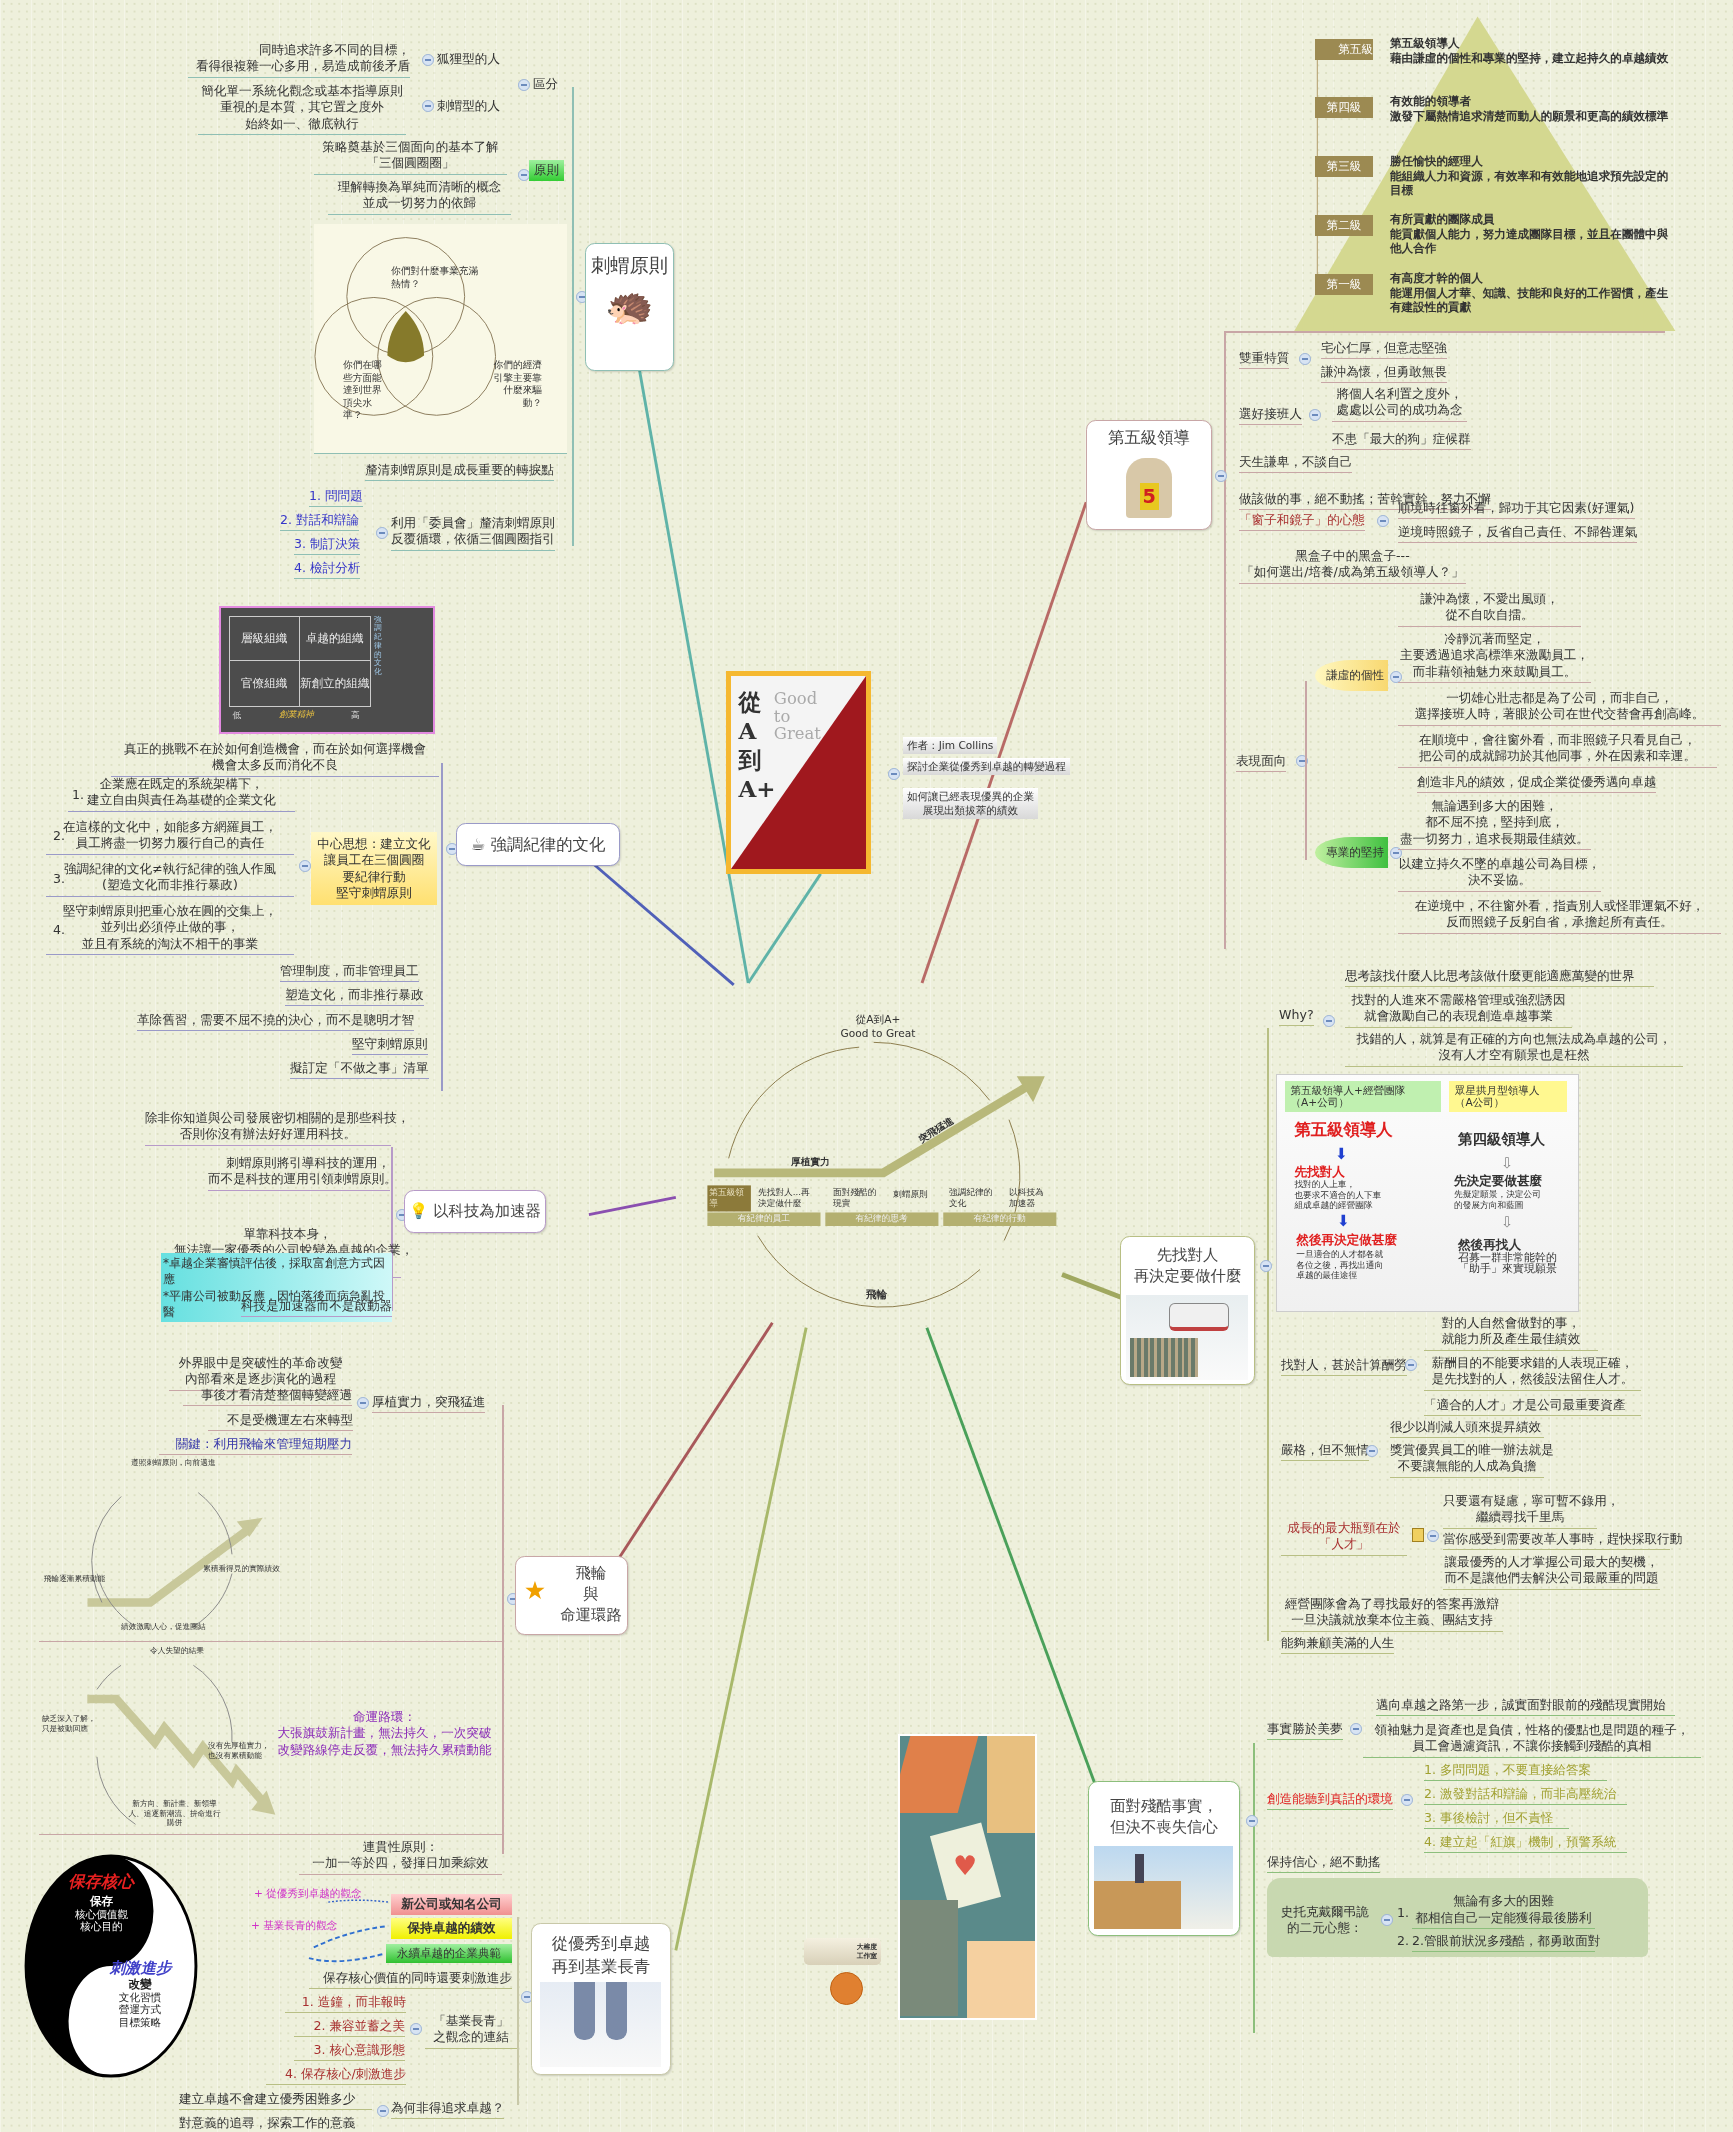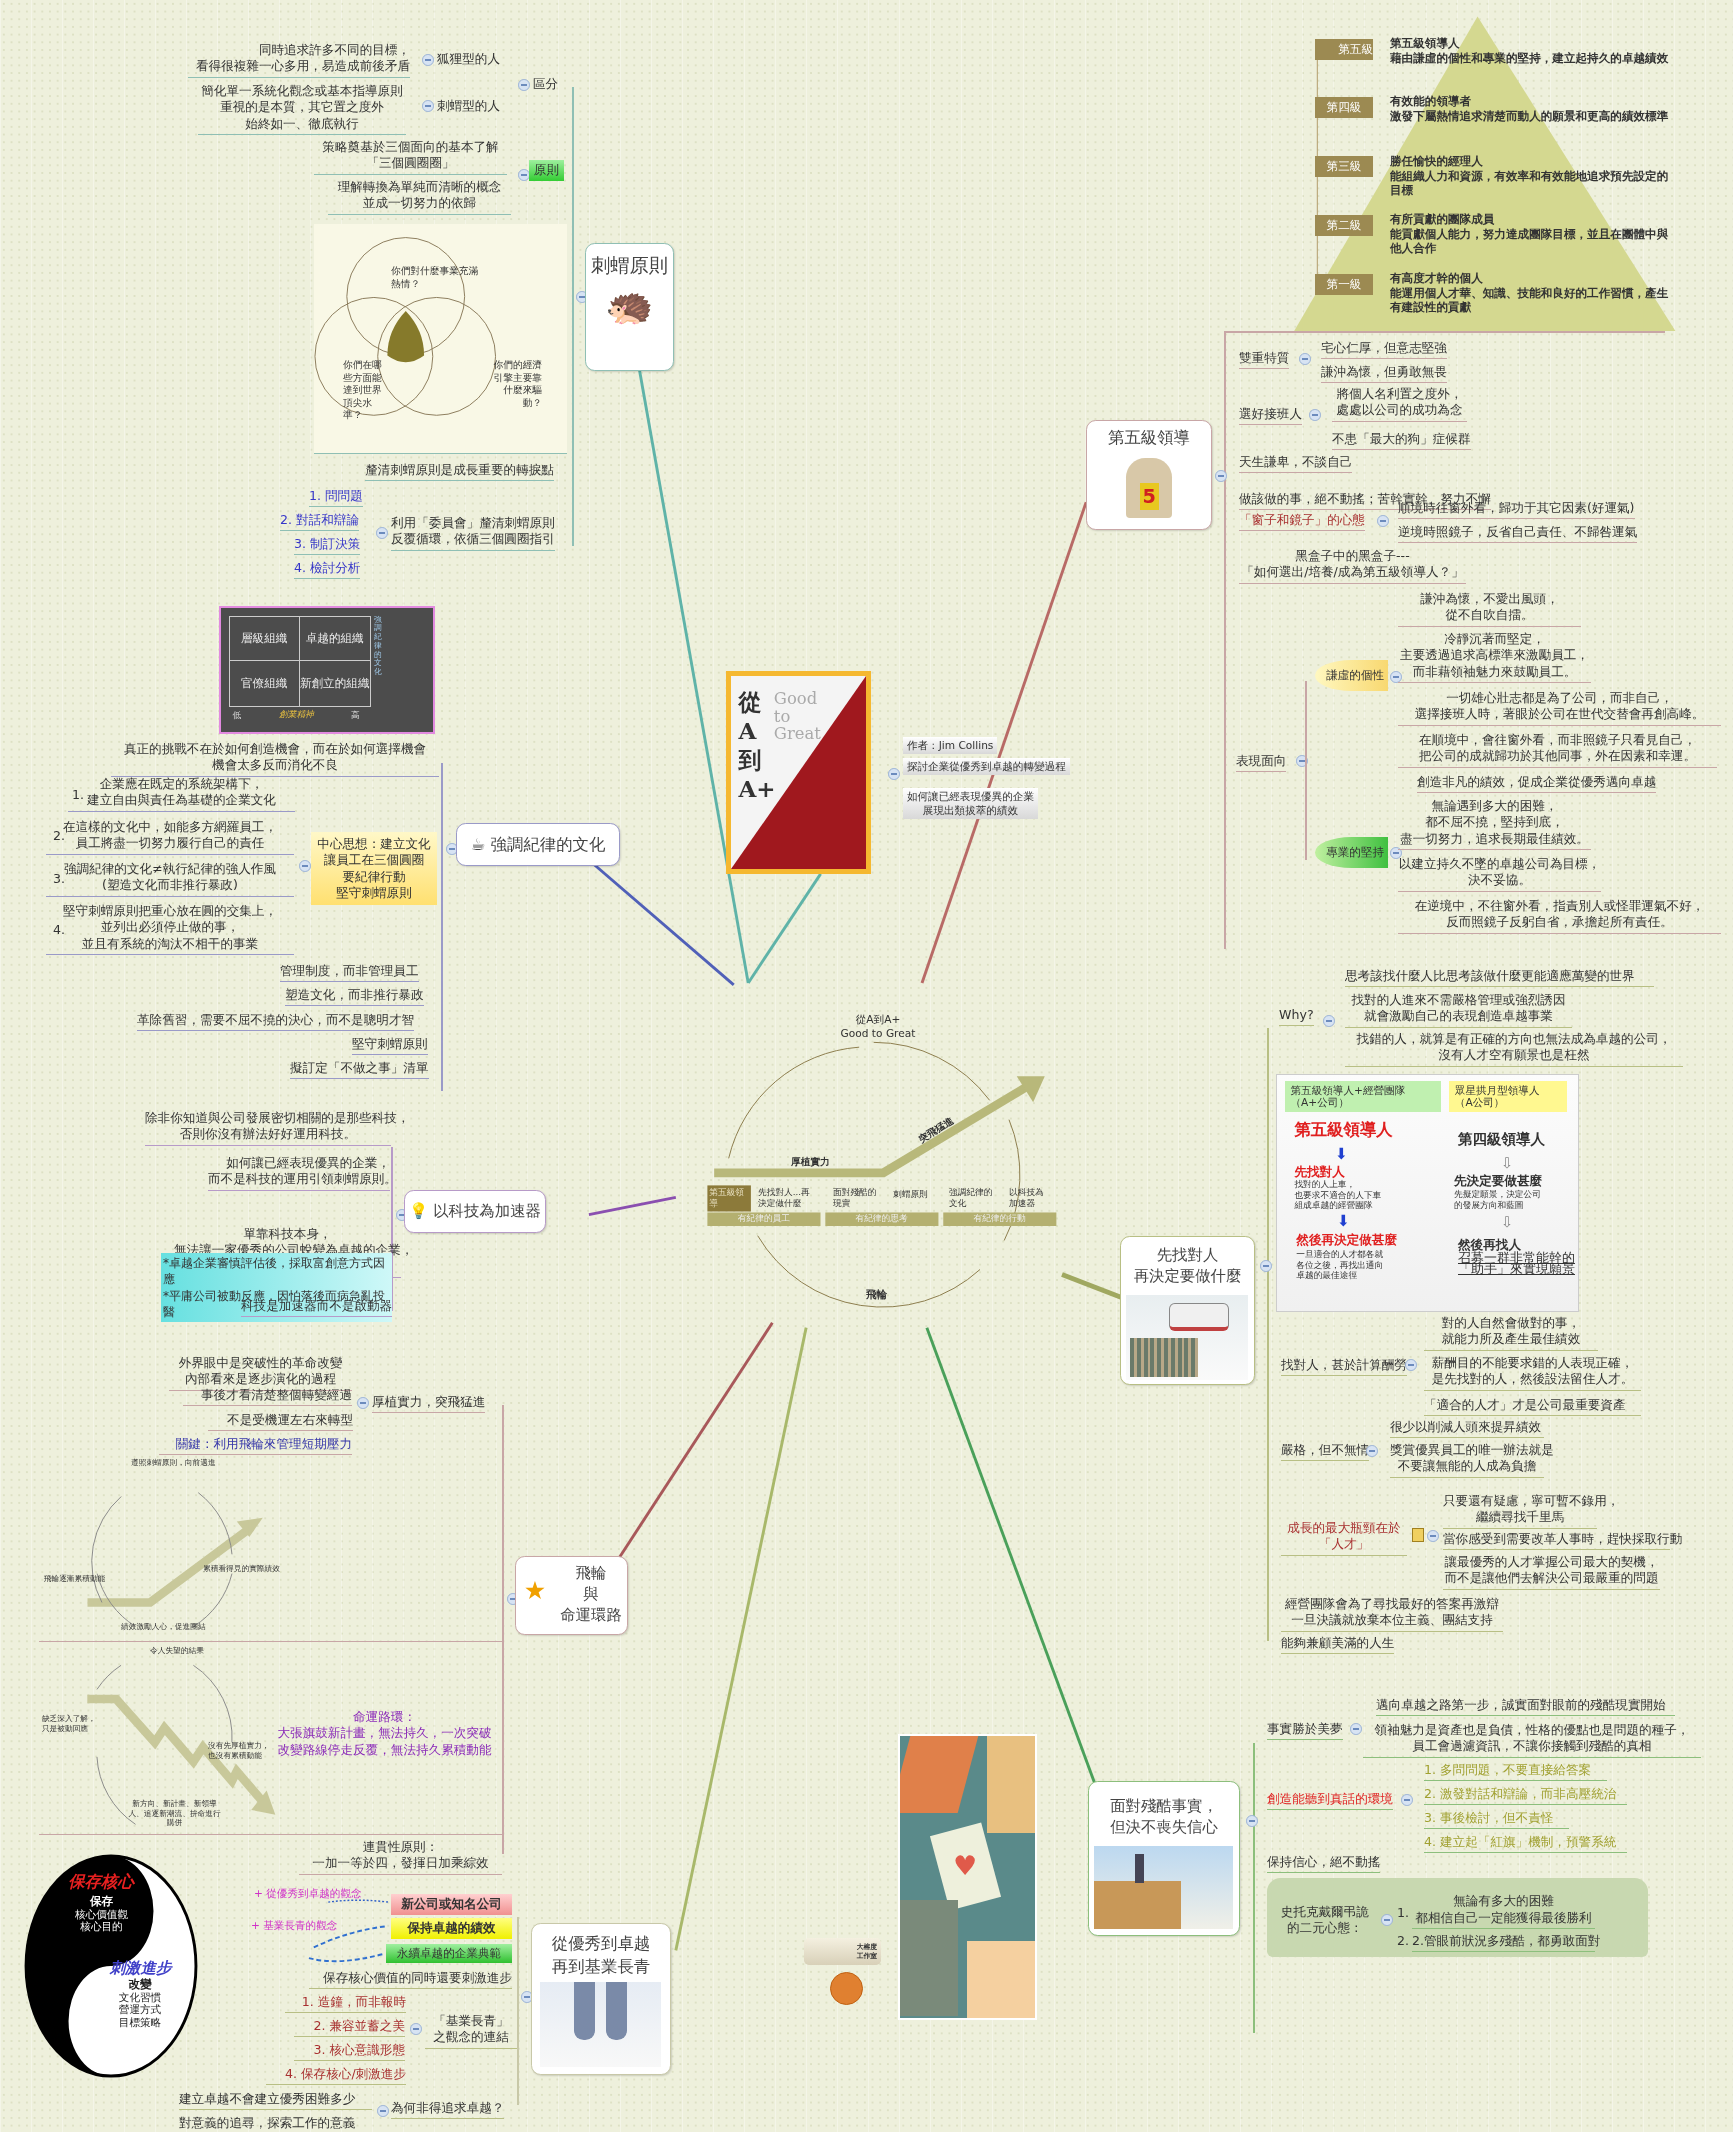--- a/index.html
+++ b/index.html
@@ -166,21 +166,21 @@
   <span>☕</span>
   <span>強調紀律的文化</span>
 </div>
 
 <div class="vline" style="left:391px;top:1147px;height:164px;background:#b79ac8;"></div>
 <div class="t c ul pur" style="left:145px;top:1110px;width:246px;">
   <div>除非你知道與公司發展密切相關的是那些科技，</div>
     <div>否則你沒有辦法好好運用科技。</div>
 </div>
 <div class="t r ul pur" style="left:208px;top:1155px;width:182px;">
-  <div>如何讓已經表現優異的企業，</div>
+  <div>刺蝟原則將引導科技的運用，</div>
     <div>而不是科技的運用引領刺蝟原則。</div>
 </div>
 <div class="t c ul pur" style="left:174px;top:1194px;width:227px;margin-top:32px;">
   <div>單靠科技本身，</div>
     <div>無法讓一家優秀的公司蛻變為卓越的企業，</div>
     <div>也無法防止大難臨頭。</div>
 </div>
 <div class="abs" style="left:161px;top:1253px;width:227px;padding:1.9px 1.9px;background:linear-gradient(90deg,#66e0e0,#cff8f8);font-size:12px;line-height:16.4px;">
   <div>*卓越企業審慎評估後，採取富創意方式因應</div>
     <div>*平庸公司被動反應，因怕落後而病急亂投醫</div>
@@ -518,21 +518,21 @@
     </div>
   <div class="abs" style="left:181px;top:55px;font-size:14.5px;font-weight:bold;">第四級領導人</div>
   <div class="abs" style="left:224px;top:80px;color:#888;font-size:14.5px;">⇩</div>
   <div class="abs" style="left:177px;top:98px;font-size:12.6px;font-weight:bold;">先決定要做甚麼</div>
   <div class="abs" style="left:177px;top:114px;font-size:8.7px;line-height:10.6px;">
       <div>先擬定願景，決定公司</div>
       <div>的發展方向和藍圖</div>
     </div>
   <div class="abs" style="left:224px;top:139px;color:#888;font-size:14.5px;">⇩</div>
   <div class="abs" style="left:181px;top:162px;font-size:12.6px;font-weight:bold;">然後再找人</div>
-  <div class="abs" style="left:181px;top:178px;font-size:13px;line-height:10.6px;text-decoration:underline;">
+  <div class="abs" style="left:181px;top:178px;font-size:11px;line-height:10.6px;">
       <div>召募一群非常能幹的</div>
       <div>「助手」來實現願景</div>
     </div>
 </div>
 
 <div class="t ul olive" style="left:1281px;top:1357px;">找對人，甚於計算酬勞</div>
 <div class="collapse" style="left:1405px;top:1359px;"></div>
 <div class="t c ul olive" style="left:1424px;top:1315px;width:174px;">
     <div>對的人自然會做對的事，</div>
     <div>就能力所及產生最佳績效</div>

